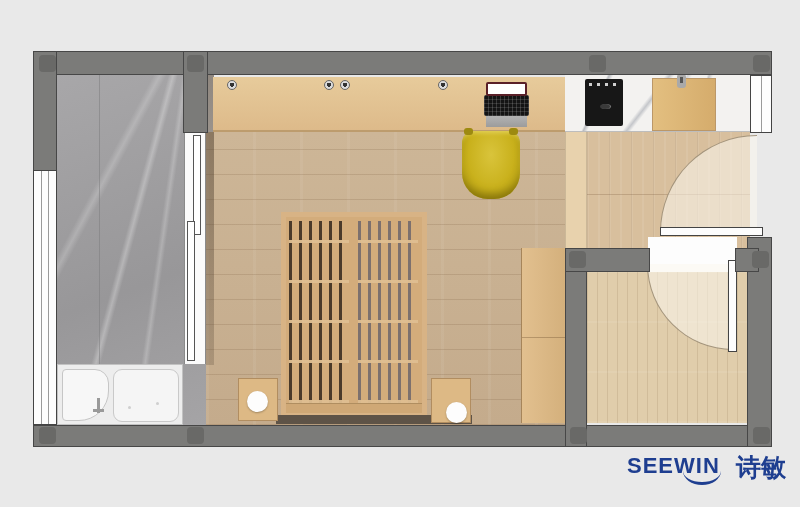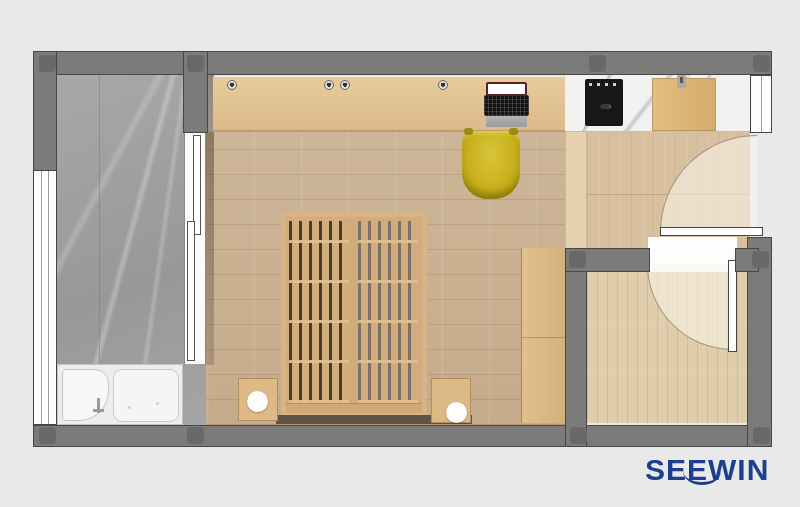--- a/index.html
+++ b/index.html
@@ -174,16 +174,17 @@
   <div class="col" style="left:187px;top:55px;"></div>
   <div class="col" style="left:589px;top:55px;"></div>
   <div class="col" style="left:753px;top:55px;"></div>
   <div class="col" style="left:569px;top:251px;"></div>
   <div class="col" style="left:752px;top:251px;"></div>
   <div class="col" style="left:39px;top:427px;"></div>
   <div class="col" style="left:187px;top:427px;"></div>
   <div class="col" style="left:570px;top:427px;"></div>
   <div class="col" style="left:753px;top:427px;"></div>
 
-  <div class="logo-text" style="left:645px;top:453px;font-size:30px;letter-spacing:1px;">SEEWIN</div>
+  <div class="logo-text" style="left:627px;top:453px;font-size:22px;letter-spacing:1px;">SEEWIN</div>
   <div class="swoosh"></div>
+  <div class="logo-text" style="left:736px;top:451px;font-size:25px;">诗敏</div>
 
 </div>
 
 </body></html>

